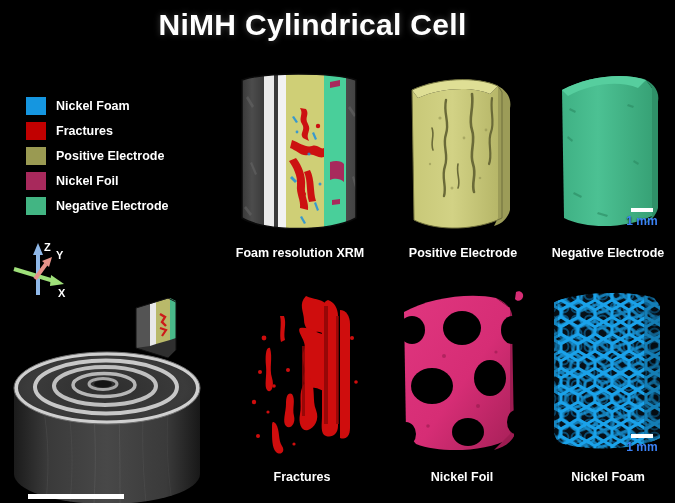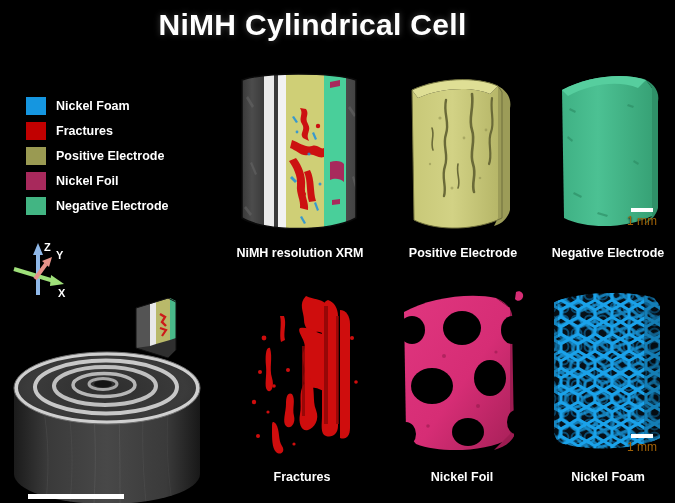--- a/index.html
+++ b/index.html
@@ -24,21 +24,21 @@
   .axes svg{display:block;}
   .axlabel{font-size:11px;font-weight:bold;}
 
   
   .plabel{position:absolute;color:#fff;font-size:12.5px;font-weight:bold;
           text-align:center;white-space:nowrap;}
 
   
   .scale{position:absolute;text-align:center;}
   .scale .bar{background:#fff;margin:0 auto;}
-  .scale .txt{color:#a16207;font-weight:normal;text-shadow:0 1px 2px #000;}
+  .scale .txt{color:#3b82f6;font-weight:bold;text-shadow:0 1px 2px #000;}
   .sc-mm .bar{width:22px;height:4px;}
   .sc-mm .txt{font-size:12px;margin-top:2px;}
   .sc-cm .bar{width:96px;height:5px;}
   .sc-cm .txt{font-size:13px;margin-top:3px;}
 
   
   .panel{position:absolute;overflow:hidden;}
   .panel svg{display:block;}
 </style>
 </head>
@@ -214,21 +214,21 @@
           <path d="M14,30 l6,10 -2,2 -6,-10 Z"></path>
             <path d="M18,96 l5,12 -2,1 -5,-12 Z"></path>
           <path d="M116,40 l6,9 -2,2 -6,-9 Z"></path>
             <path d="M120,110 l4,14 -2,1 -4,-14 Z"></path>
           <path d="M12,140 l6,8 -2,2 -6,-8 Z"></path>
         </g>
       </g>
       <path d="M8,14 C30,6 98,6 122,14 L122,152 C98,166 30,166 8,152 Z" fill="none" stroke="#0a0a0a" stroke-width="1.5"></path>
     </svg>
   </div>
-  <div class="plabel" style="left:222px;top:246px;width:156px;">NiMH resolution XRM</div>
+  <div class="plabel" style="left:222px;top:246px;width:156px;">Foam resolution XRM</div>
 
   <div class="panel" style="left:402px;top:68px;width:126px;height:170px;">
     <svg width="126" height="170" viewBox="0 0 126 170">
       <defs>
         <linearGradient id="posFace" x1="0" y1="0" x2="1" y2="0">
           <stop offset="0%" stop-color="#c8c878"></stop>
             <stop offset="45%" stop-color="#d2d285"></stop>
           <stop offset="100%" stop-color="#b4b466"></stop>
         </linearGradient>
       </defs>

